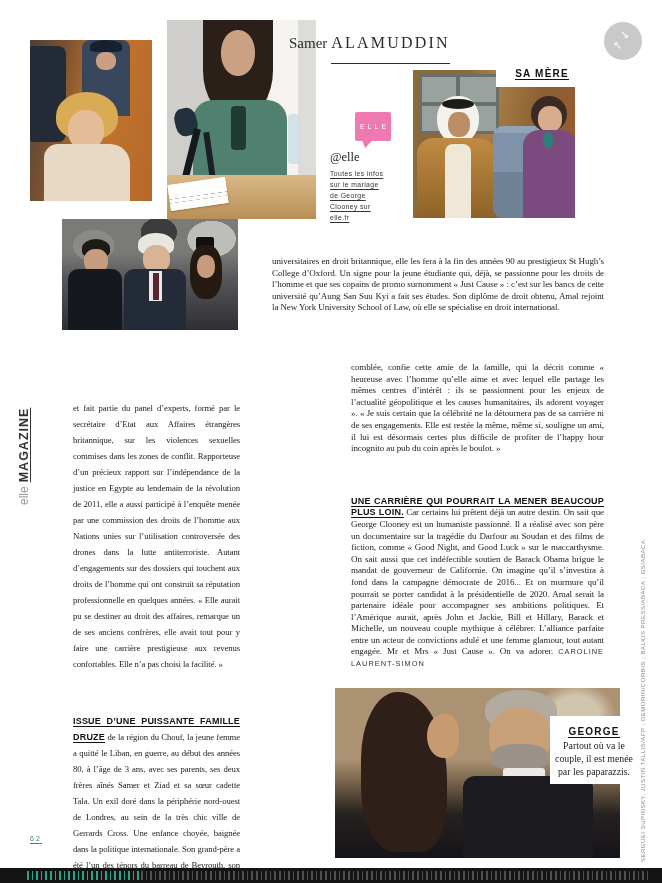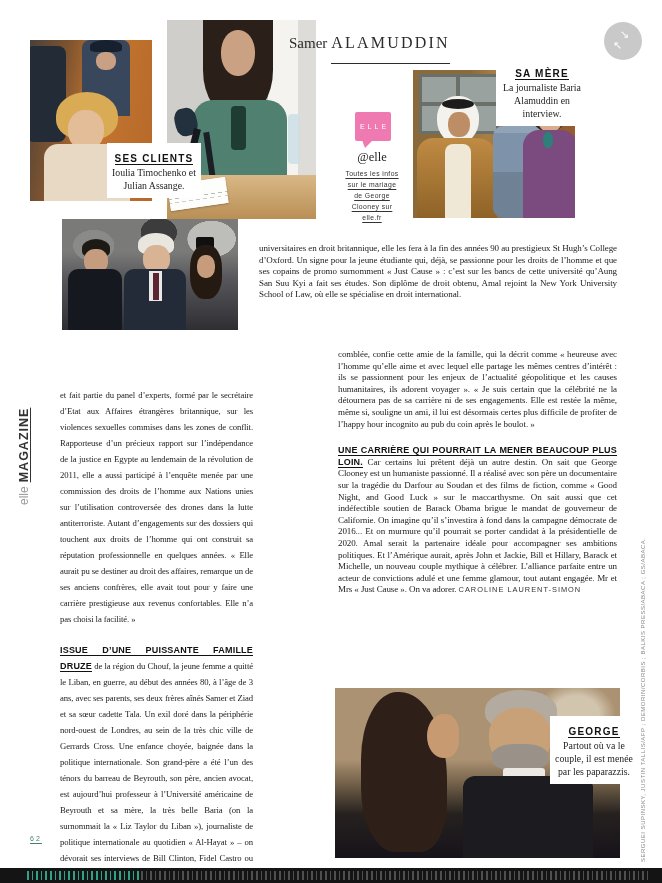--- a/index.html
+++ b/index.html
@@ -28,29 +28,29 @@
   .capbox .txt{font-size:9.8px;line-height:13px;color:#1d1d1d;}
 
   
   .elle-bubble{position:absolute;left:355px;top:112px;width:36px;height:29px;background:#ef7ab2;
                border-radius:2px;text-align:center;z-index:5;}
   .elle-bubble .brand{color:#fff;font-family:"Liberation Sans",sans-serif;font-size:7px;
                       letter-spacing:3px;line-height:29px;padding-left:3px;}
   .elle-bubble:after{content:"";position:absolute;left:7px;bottom:-7px;width:0;height:0;
                      border-left:3px solid transparent;border-right:8px solid transparent;
                      border-top:8px solid #ef7ab2;}
-  .social{position:absolute;left:330px;top:150px;width:84px;text-align:center;z-index:5;}
+  .social{position:absolute;left:330px;top:150px;width:84px;text-align:left;z-index:5;}
   .social .handle{font-size:12.5px;color:#222;margin-bottom:3px;}
   .social .line{display:block;font-family:"Liberation Sans",sans-serif;font-size:6.8px;
                 letter-spacing:.4px;color:#333;line-height:11px;text-decoration:underline;
                 text-underline-offset:1.5px;}
 
   
   .bodytext{font-size:9px;line-height:11.6px;text-align:justify;letter-spacing:-0.1px;color:#1c1c1c;}
-  .bodytext p{margin:3px;}
+  .bodytext p{margin:16px;}
   .col-wide{position:absolute;left:256px;top:240px;width:364px;height:104px;overflow:hidden;}
   .col-narrow{position:absolute;left:335px;top:346px;width:285px;height:330px;overflow:hidden;}
   .col-left{position:absolute;left:57px;top:384px;width:199px;height:492px;overflow:hidden;
             font-size:8.7px;line-height:16px;}
   .inline-h{font-family:"Liberation Sans",sans-serif;font-weight:bold;font-size:9px;
             letter-spacing:.2px;color:#111;text-decoration:underline;text-underline-offset:2px;}
   .para-gap{height:9px;}
   .byline{font-family:"Liberation Sans",sans-serif;font-size:7.4px;letter-spacing:1px;color:#333;}
 
   
@@ -177,42 +177,37 @@
   <div class="title">
     <span class="first">Samer</span>
     <span class="last">ALAMUDDIN</span>
   </div>
 
   <div class="collapse-btn">
     <span class="a1">↘</span>
     <span class="a2">↖</span>
   </div>
 
-  <div class="capbox" style="left:107px;top:143px;width:86px;">
-    <span class="lab">SES CLIENTS</span>
-    <div class="txt">Ioulia Timochenko et Julian Assange.</div>
-  </div>
 
   <div class="photo ph-baria">
     <div class="shape window"></div>
     <div class="shape ghutra"></div>
     <div class="shape agal"></div>
     <div class="shape sface"></div>
     <div class="shape robe"></div>
     <div class="shape robein"></div>
     <div class="shape sofa"></div>
     <div class="shape bhair"></div>
     <div class="shape bface"></div>
     <div class="shape bdress"></div>
     <div class="shape bneck"></div>
   </div>
 
   <div class="capbox" style="left:496px;top:58px;width:84px;">
     <span class="lab">SA MÈRE</span>
-    <div class="txt">La journaliste Baria Alamuddin en interview.</div>
   </div>
 
   <div class="elle-bubble">
     <div class="brand">ELLE</div>
   </div>
   <div class="social">
     <div class="handle">@elle</div>
     <span class="line">Toutes les infos</span>
     <span class="line">sur le mariage</span>
     <span class="line">de George</span>

